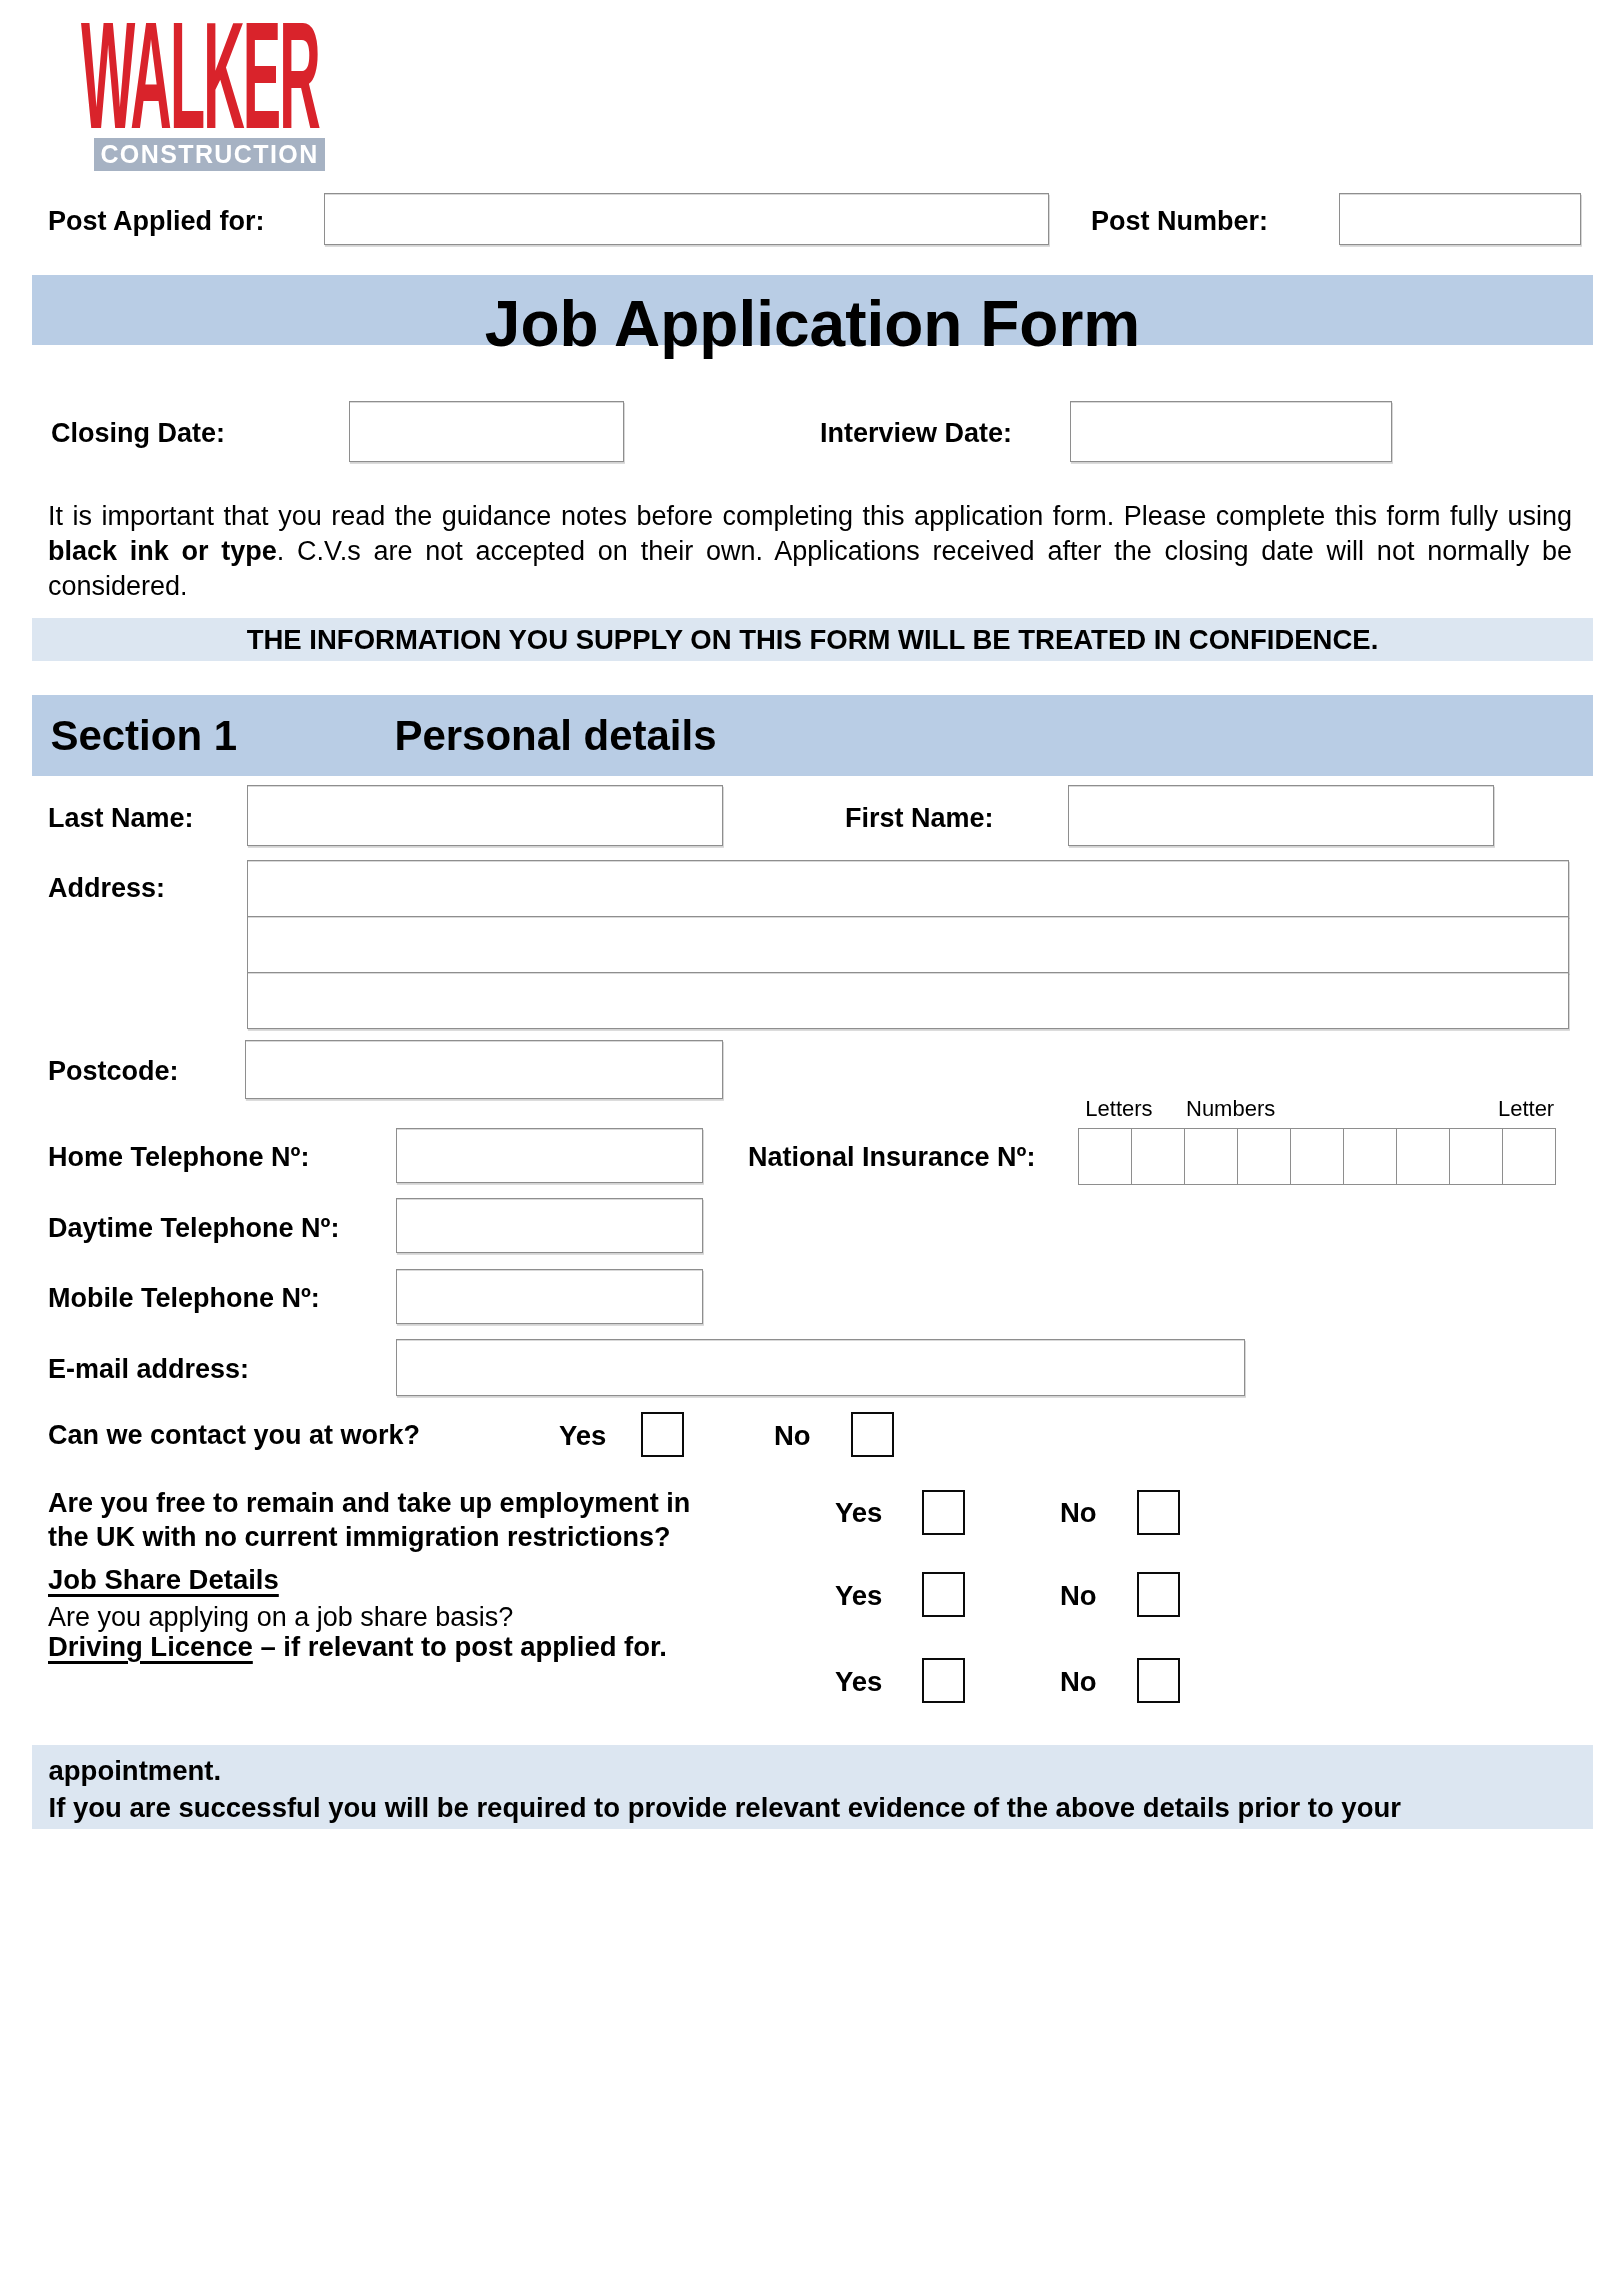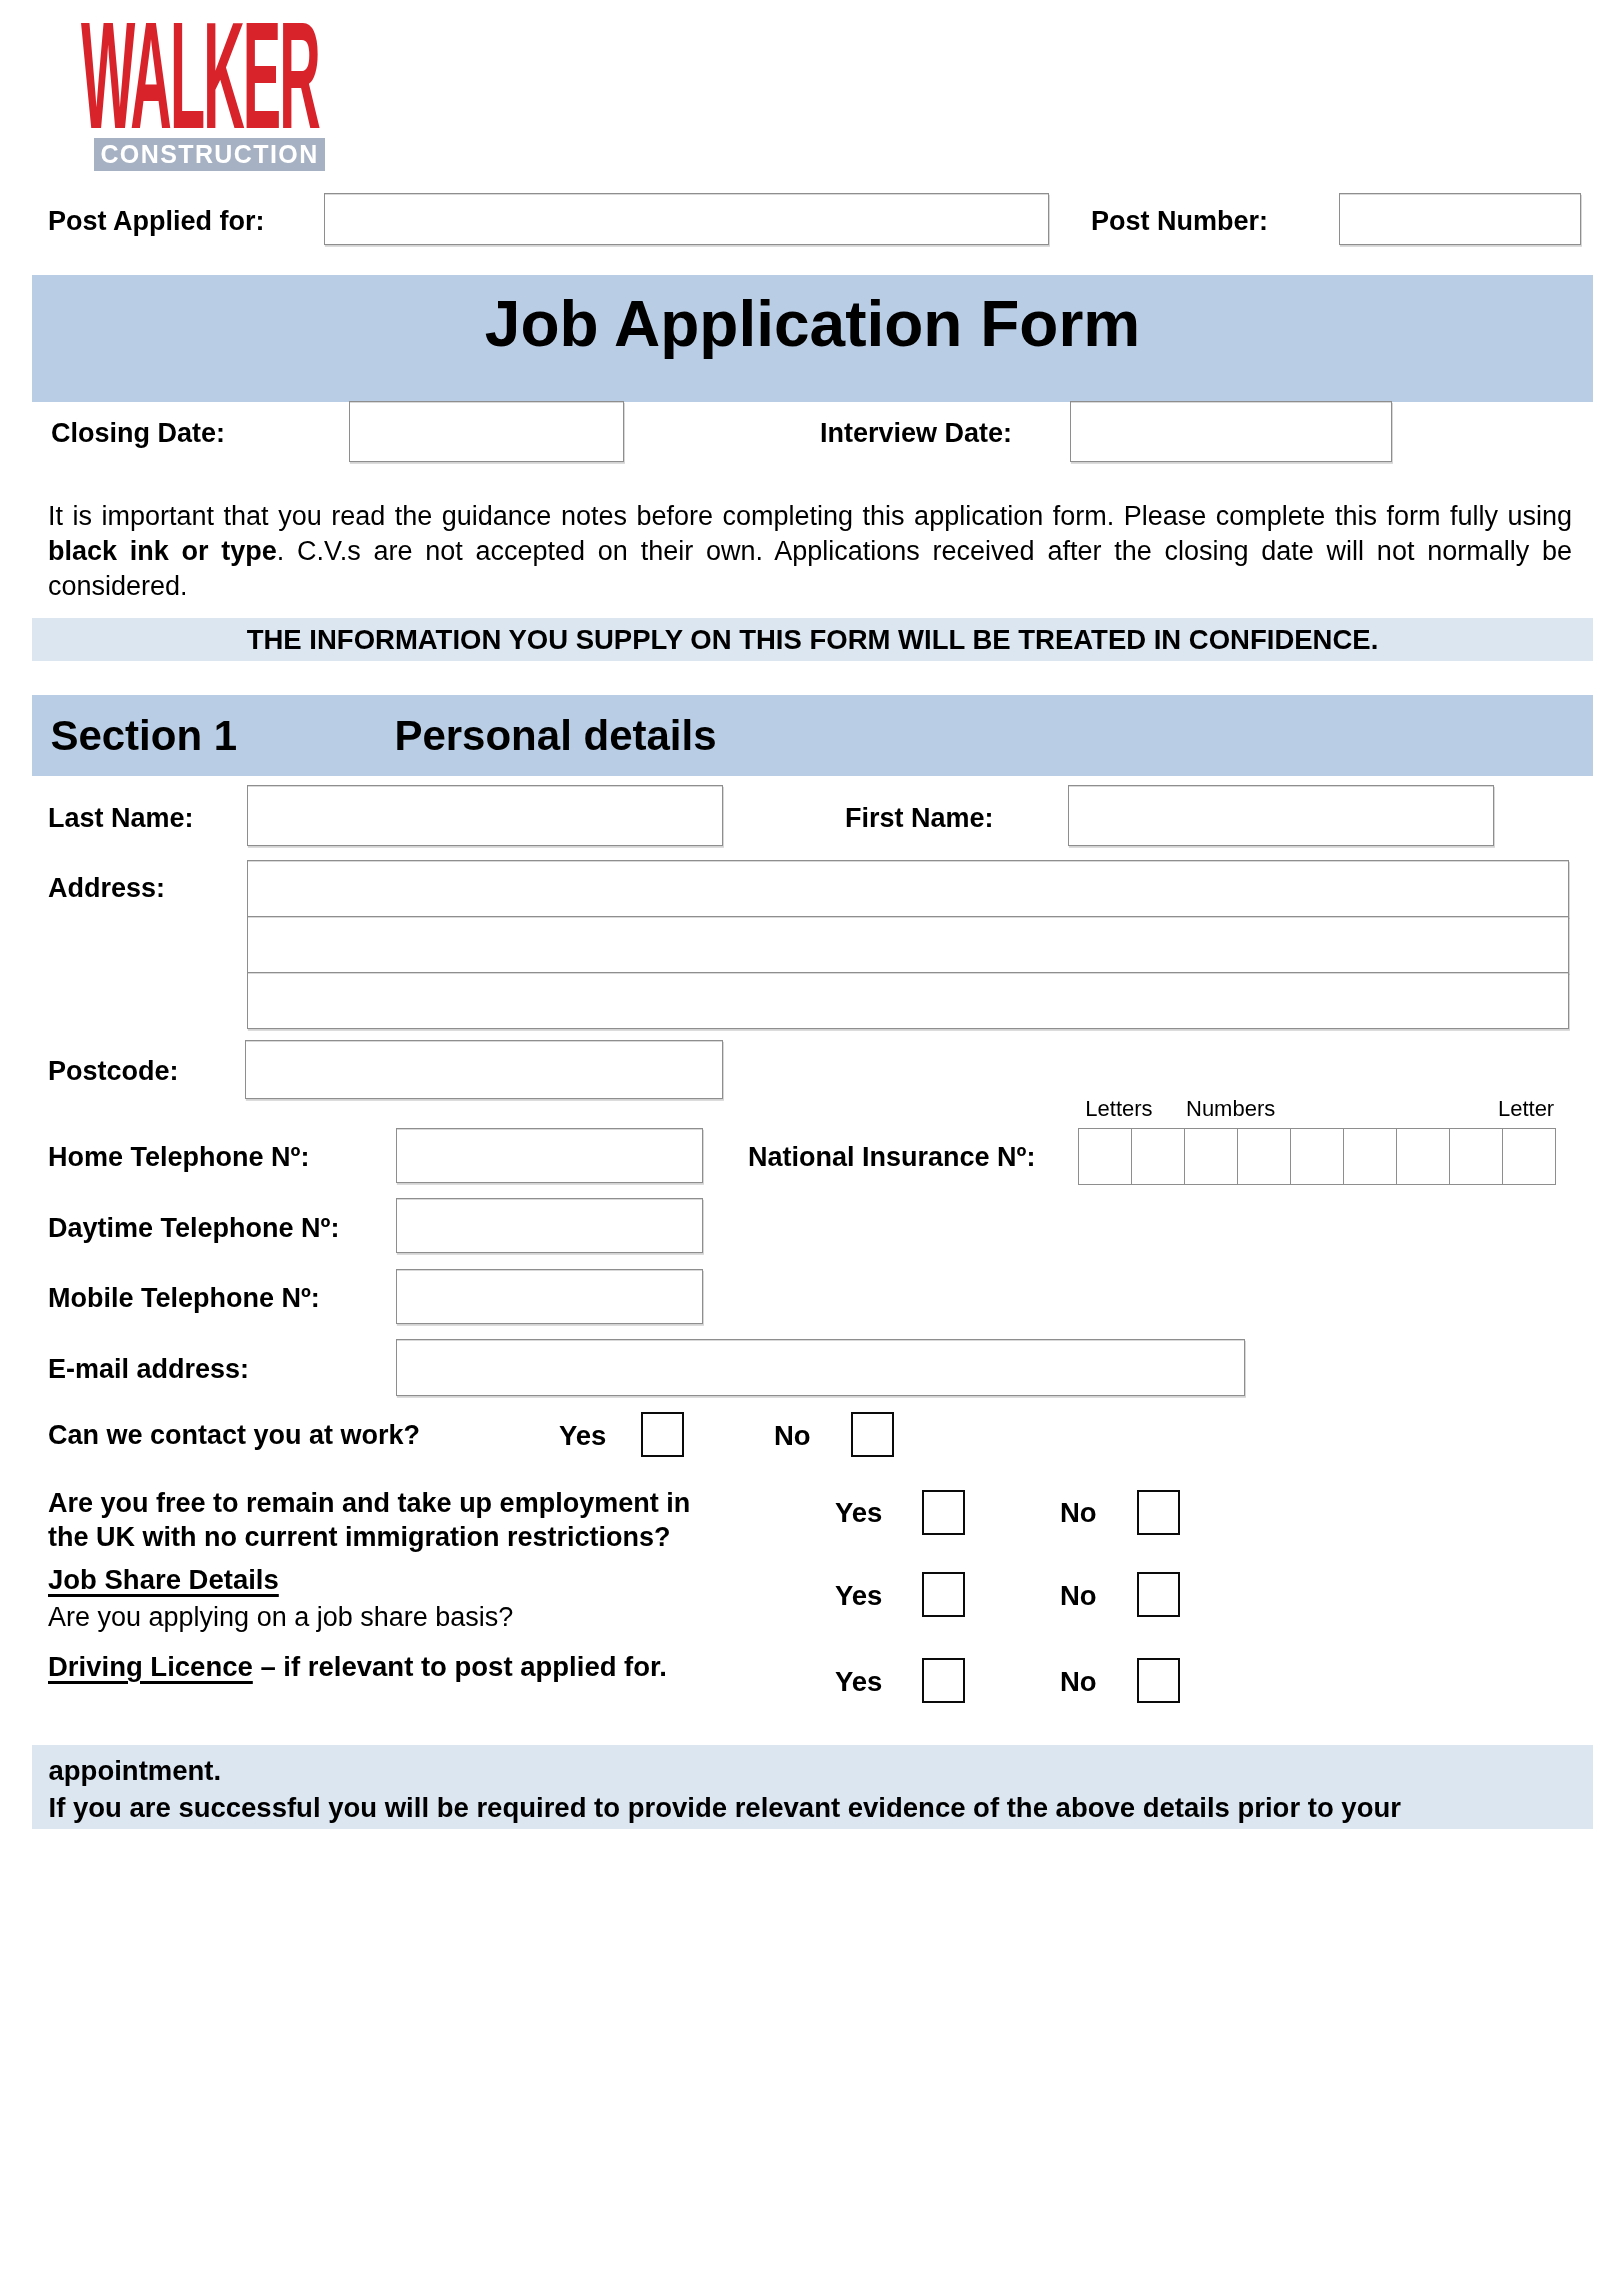--- a/index.html
+++ b/index.html
@@ -16,21 +16,21 @@
   .lbl{font-size:27px;font-weight:bold;white-space:nowrap;}
   .ibox{
     box-sizing:border-box;
     background:#fff;
     border:1.8px solid #8e8e8e;
     box-shadow:0.9px 1.8px 0 rgba(130,130,130,0.35), inset 0 0.9px 0 #d9d9d9;
   }
   .band-blue{background:#b9cde5;}
   .band-light{background:#dce6f1;}
   .title-band{
-    left:32px;top:275px;width:1561px;height:127px;
+    left:32px;top:275px;width:1561px;height:70px;
     text-align:center;line-height:99px;
     font-size:64px;font-weight:bold;
   }
   .section-band{
     left:32px;top:695px;width:1561px;height:81px;
     line-height:81px;font-size:42px;font-weight:bold;
   }
   .section-label{display:inline-block;width:344px;padding-left:18.4px;}
   .confidence-band{
     left:32px;top:618px;width:1561px;height:43px;
@@ -166,21 +166,21 @@
   <div class="abs yn" style="left:1060px;top:1497px;">No</div>
   <div class="abs cb" style="left:1137px;top:1490px;"></div>
 
   <div class="abs q-head uline" style="left:48px;top:1564px;">Job Share Details</div>
   <div class="abs q-reg" style="left:48px;top:1602px;">Are you applying on a job share basis?</div>
   <div class="abs yn" style="left:835px;top:1580px;">Yes</div>
   <div class="abs cb" style="left:922px;top:1572px;"></div>
   <div class="abs yn" style="left:1060px;top:1580px;">No</div>
   <div class="abs cb" style="left:1137px;top:1572px;"></div>
 
-  <div class="abs q-head" style="left:48px;top:1631px;margin-top:20px;"><span class="uline">Driving Licence</span><span> – if relevant to post applied for.</span></div>
+  <div class="abs q-head" style="left:48px;top:1631px;"><span class="uline">Driving Licence</span><span> – if relevant to post applied for.</span></div>
   <div class="abs yn" style="left:835px;top:1666px;">Yes</div>
   <div class="abs cb" style="left:922px;top:1658px;"></div>
   <div class="abs yn" style="left:1060px;top:1666px;">No</div>
   <div class="abs cb" style="left:1137px;top:1658px;"></div>
 
   <div class="abs band-light footer-band">
     <div>appointment.</div>
     <div>If you are successful you will be required to provide relevant evidence of the above details prior to your</div>
   </div>
 

